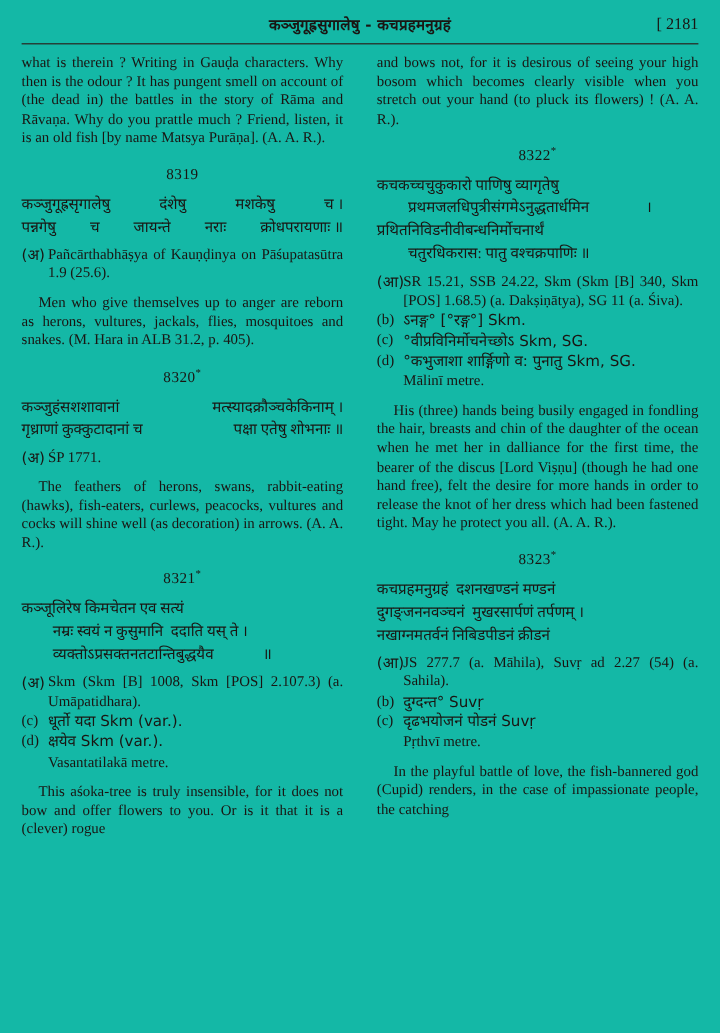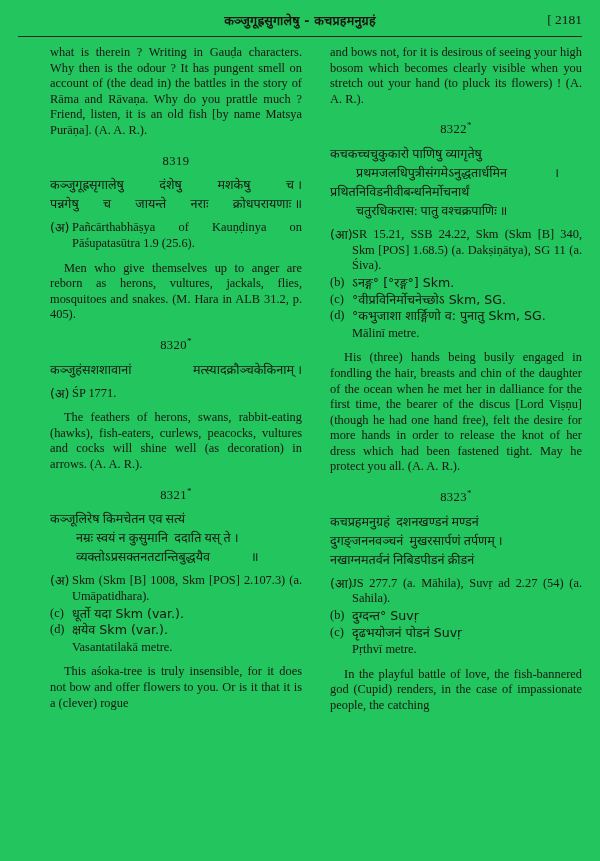--- a/index.html
+++ b/index.html
@@ -13,21 +13,21 @@
     font-family: "Liberation Serif", serif;
     color: #1a1512;
     overflow: hidden;
   }
   .page {
     position: relative;
     width: 600px;
     height: 861px;
     box-sizing: border-box;
     padding: 10px 18px 6px 18px;
-    background: #22c55e;
+    background: #14b8a6;
   }
   
   .header {
     position: relative;
     height: 26px;
     border-bottom: 1px solid #2b241d;
     margin-bottom: 8px;
   }
   .header-title {
     text-align: center;
@@ -42,21 +42,20 @@
     top: 2px;
     font-size: 13.5px;
     font-weight: normal;
     text-align: right;
   }
   
   .columns {
     display: flex;
     gap: 28px;
     height: 812px;
-    margin-left: 32px;
   }
   .col {
     width: 272px;
     font-size: 12.4px;
     line-height: 15.6px;
     text-align: justify;
     -webkit-hyphens: auto;
     hyphens: auto;
   }
   p {
@@ -151,20 +150,24 @@
         </div>
       </div>
       <p class="ind spaced">Men who give themselves up to anger are reborn as herons, vultures, jackals, flies, mosquitoes and snakes.  (M. Hara in ALB 31.2, p. 405).</p>
 
       <div class="num"><span>8320</span><sup>*</sup></div>
       <div class="verse dev">
         <div class="verse-2col">
           <span>कञ्जुहंसशशावानां</span>
           <span>मत्स्यादक्रौञ्चकेकिनाम् ।</span>
         </div>
+        <div class="verse-2col">
+          <span>गृध्राणां कुक्कुटादानां च</span>
+          <span>पक्षा एतेषु शोभनाः ॥</span>
+        </div>
       </div>
       <div class="ref">
         <div class="ref-item">
           <span class="ref-label dev">(अ)</span>
           <span class="ref-body">ŚP 1771.</span>
         </div>
       </div>
       <p class="ind spaced">The feathers of herons, swans, rabbit-eating (hawks), fish-eaters, curlews, peacocks, vultures and cocks will shine well (as decoration) in arrows.  (A. A. R.).</p>
 
       <div class="num"><span>8321</span><sup>*</sup></div>

